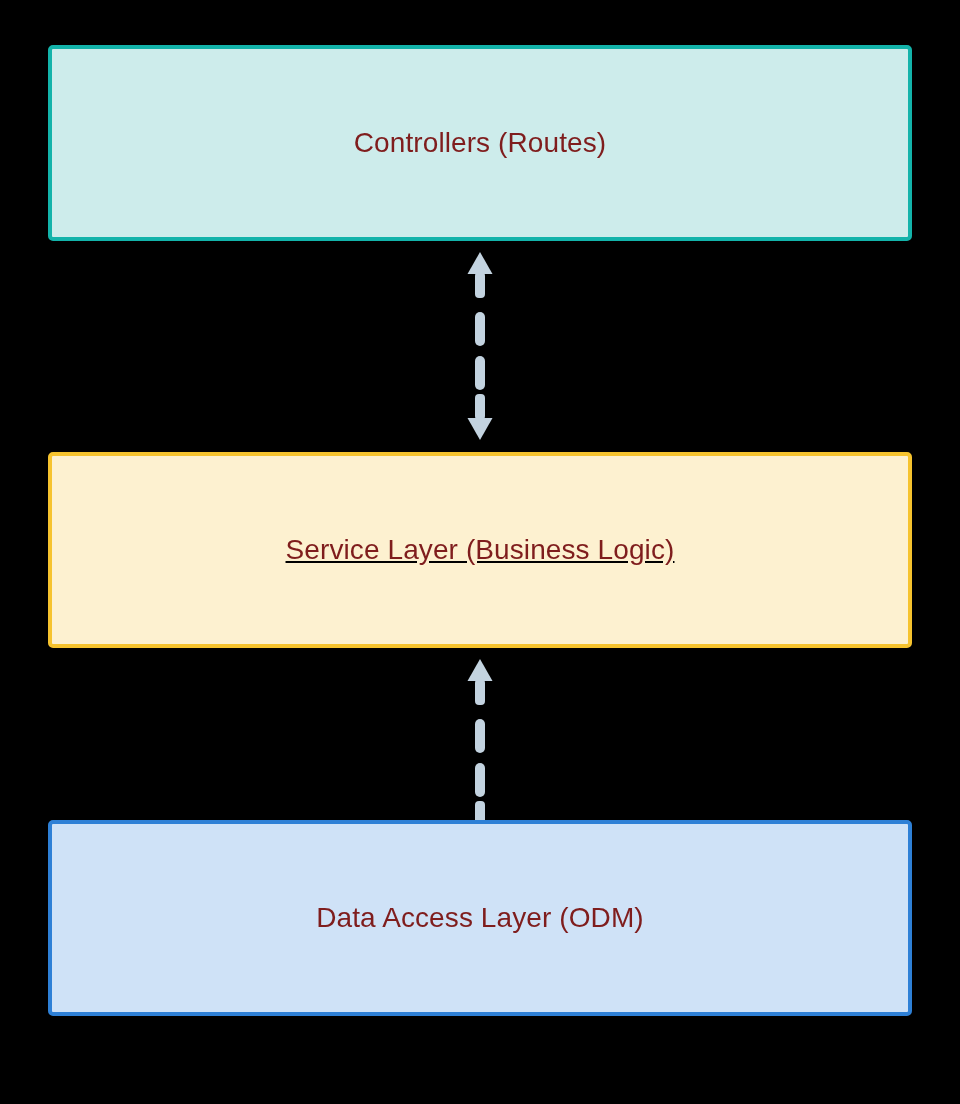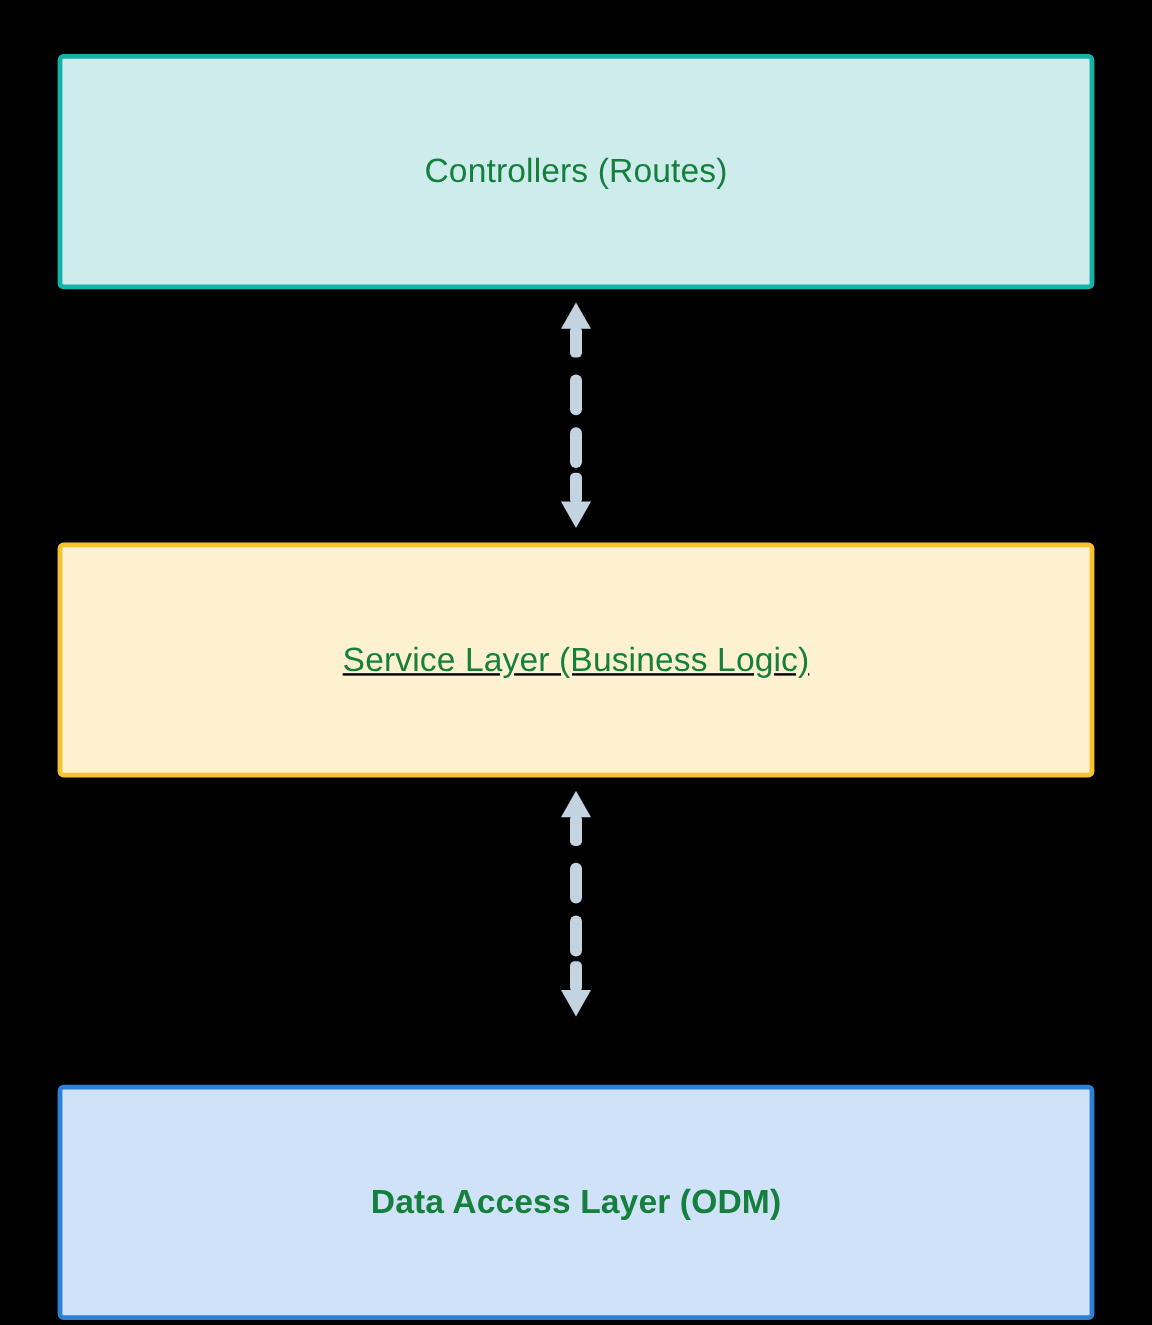--- a/index.html
+++ b/index.html
@@ -30,40 +30,39 @@
     border-radius: 5px;
     display: flex;
     align-items: center;
     justify-content: center;
     text-align: center;
   }
   .node-label {
     font-family: "Liberation Sans", sans-serif;
     font-size: 28px;
     line-height: 1.2;
-    color: #15803d;
+    color: #7f1d1d;
     letter-spacing: 0.1px;
     white-space: nowrap;
   }
   #node-controllers {
     top: 45px;
     background: #cdeceb;
     border-color: #13b3aa;
   }
   #node-service {
     top: 452px;
     background: #fdf1d0;
     border-color: #f6c32e;
     text-decoration: underline;
   }
   #node-data-access {
-    top: 904px;
+    top: 820px;
     background: #cfe2f7;
     border-color: #2e80d6;
-    font-weight: bold;
   }
   .edge {
     position: absolute;
     left: 450px;
     width: 60px;
     height: 200px;
   }
   #edge-controllers-service { top: 246px; }
   #edge-service-data-access { top: 653px; }
   .edge svg { display: block; }

